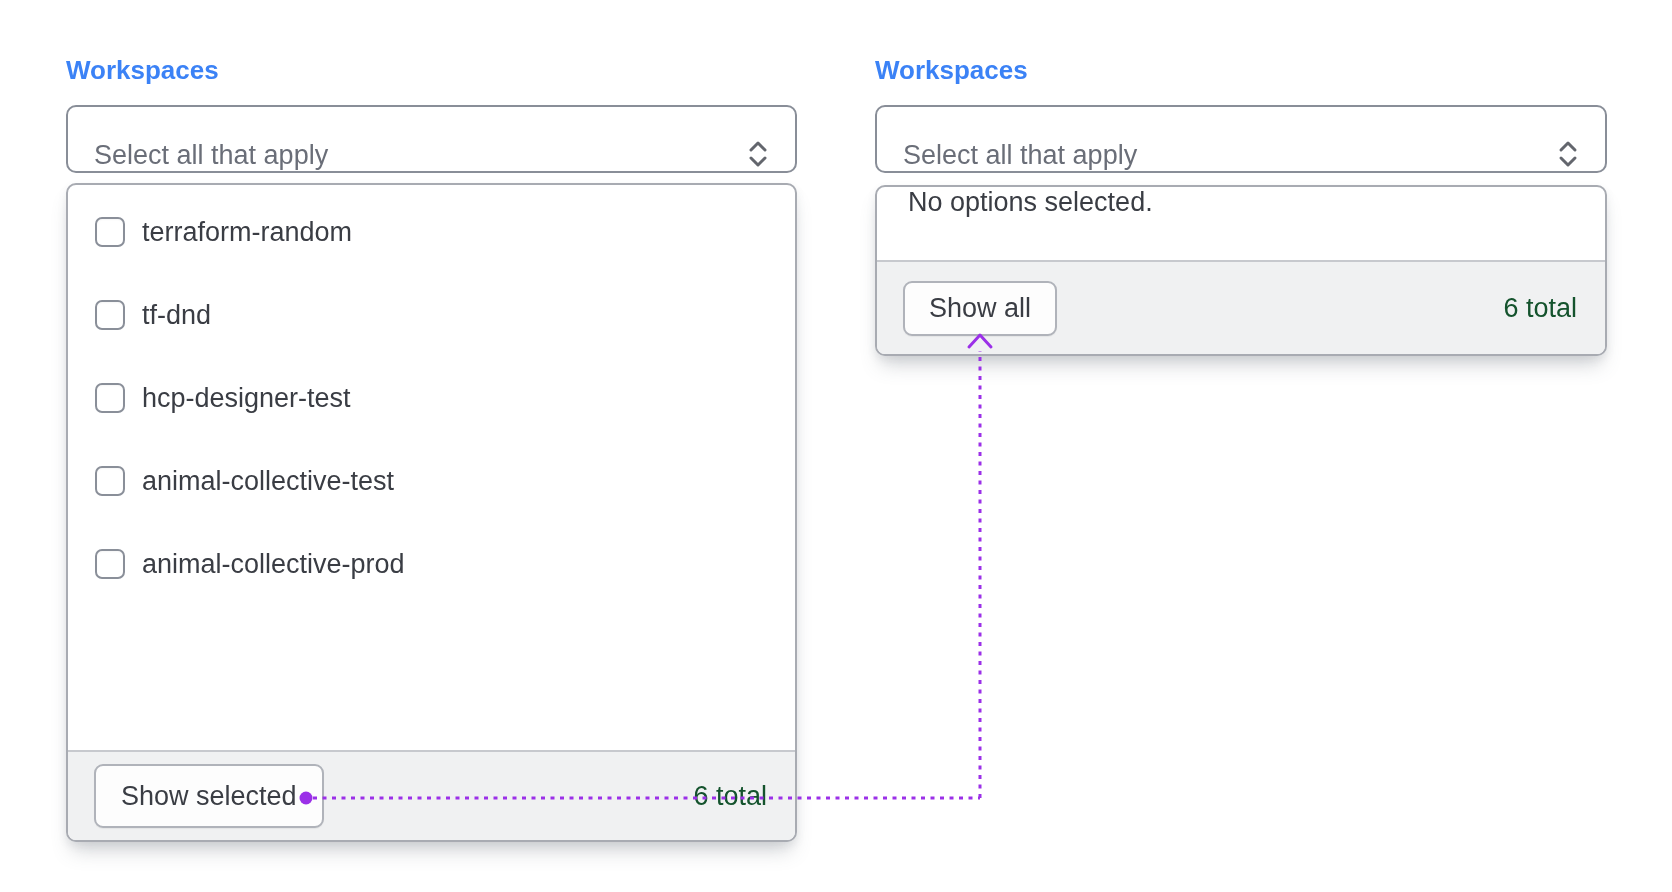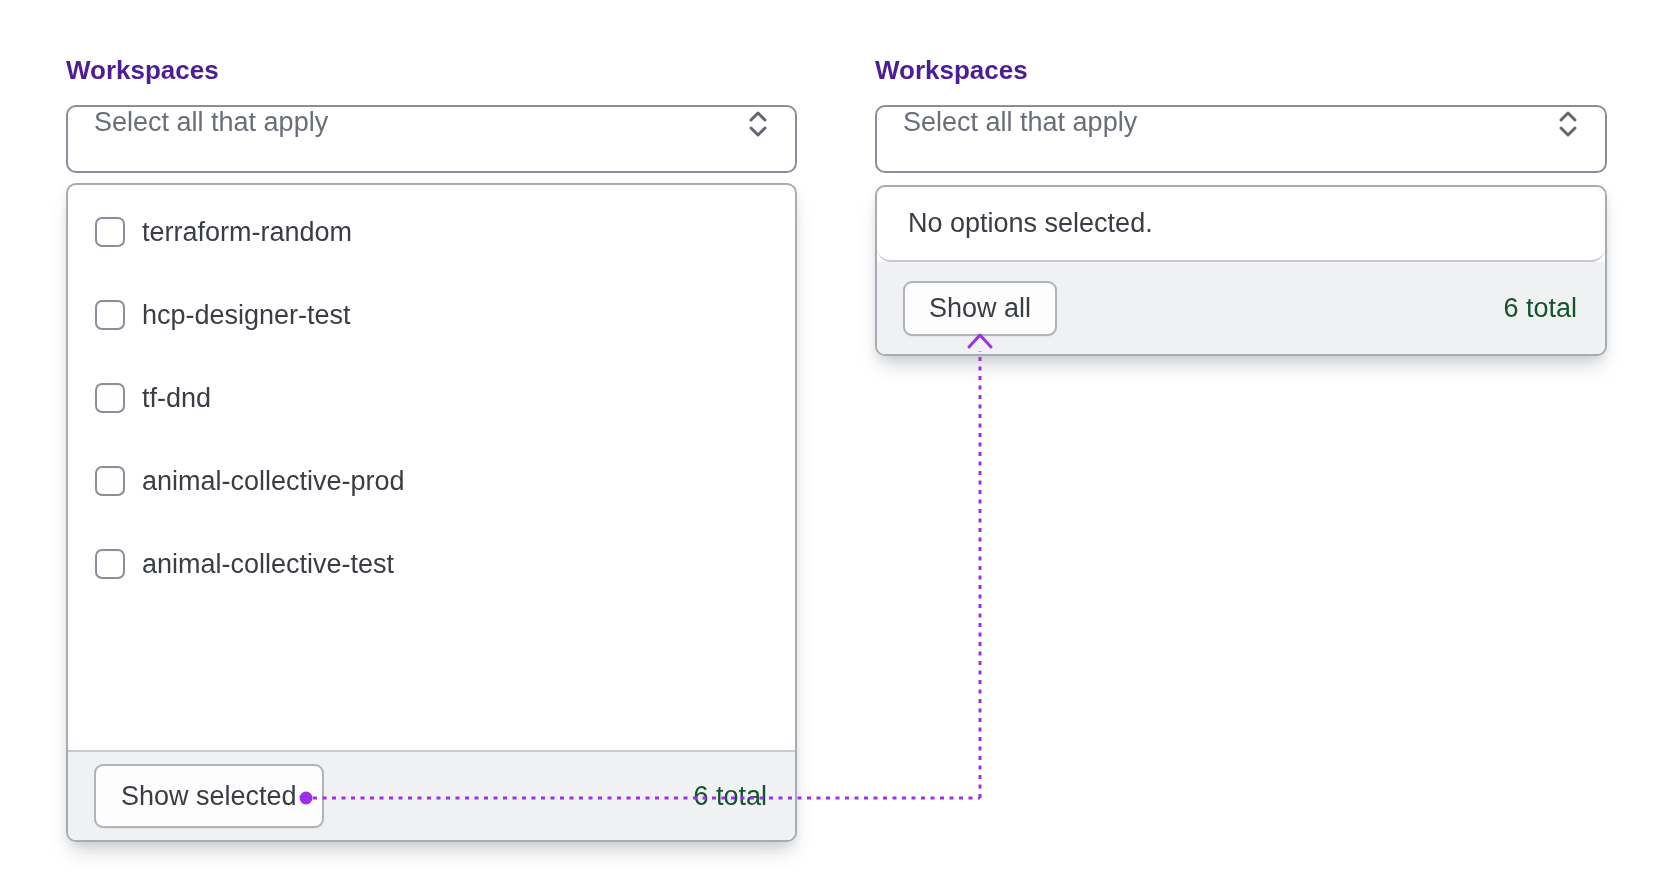--- a/index.html
+++ b/index.html
@@ -16,32 +16,32 @@
     overflow: hidden;
   }
   .col { position: absolute; top: 54px; }
   .col-left  { left: 66px;  width: 731px; }
   .col-right { left: 875px; width: 732px; }
 
   .field-label {
     font-size: 26px;
     line-height: 32px;
     font-weight: 700;
-    color: #4c1d95;
+    color: #3b82f6;
   }
 
   .trigger {
     margin-top: 19px;
     height: 68px;
     width: 100%;
     background: #fff;
     border: 2px solid #898e98;
     border-radius: 10px;
     display: flex;
-    align-items: flex-start;
+    align-items: flex-end;
     padding: 0 22px 0 26px;
     cursor: pointer;
   }
   .trigger .placeholder {
     font-size: 27px;
     color: #6a6e78;
     flex: 1;
     white-space: nowrap;
     overflow: hidden;
   }
@@ -116,23 +116,22 @@
 
   .total-count {
     margin-left: auto;
     font-size: 27px;
     color: #14532d;
   }
 
   .empty-row {
     flex: 1;
     display: flex;
-    align-items: center;
+    align-items: flex-start;
     padding: 0 25px 0 31px;
-    border-radius: 14px;
   }
   .empty-text { font-size: 27px; color: #3a3d44; }
 
   .annotation-layer {
     position: absolute;
     left: 0; top: 0;
     width: 1672px; height: 892px;
     pointer-events: none;
     z-index: 5;
   }
@@ -154,33 +153,33 @@
     </div>
 
     <div class="panel panel-left">
       <ul class="option-list">
         <li class="option-row">
           <span class="checkbox"></span>
           <span class="option-label">terraform-random</span>
         </li>
         <li class="option-row">
           <span class="checkbox"></span>
+          <span class="option-label">tf-dnd</span>
+        </li>
+        <li class="option-row">
+          <span class="checkbox"></span>
           <span class="option-label">hcp-designer-test</span>
         </li>
         <li class="option-row">
           <span class="checkbox"></span>
-          <span class="option-label">tf-dnd</span>
+          <span class="option-label">animal-collective-test</span>
         </li>
         <li class="option-row">
           <span class="checkbox"></span>
           <span class="option-label">animal-collective-prod</span>
-        </li>
-        <li class="option-row">
-          <span class="checkbox"></span>
-          <span class="option-label">animal-collective-test</span>
         </li>
       </ul>
       <div class="panel-footer footer-left">
         <button class="hds-button">Show selected</button>
         <span class="total-count">6 total</span>
       </div>
     </div>
   </div>
 
   <div class="col col-right">

